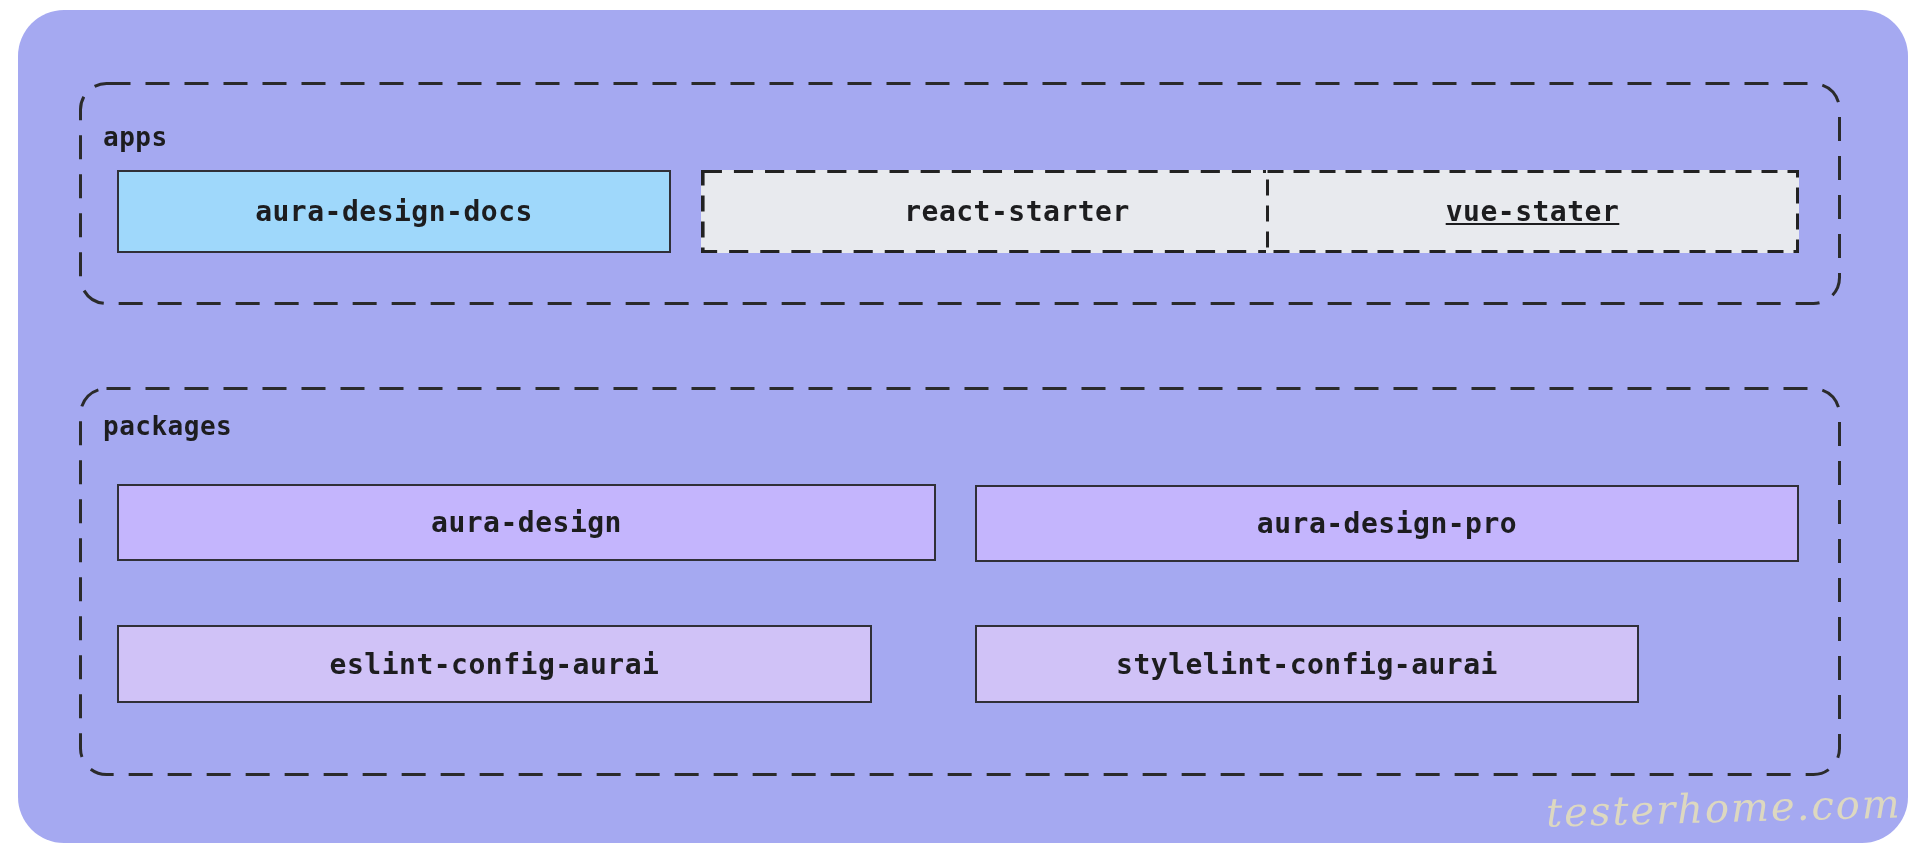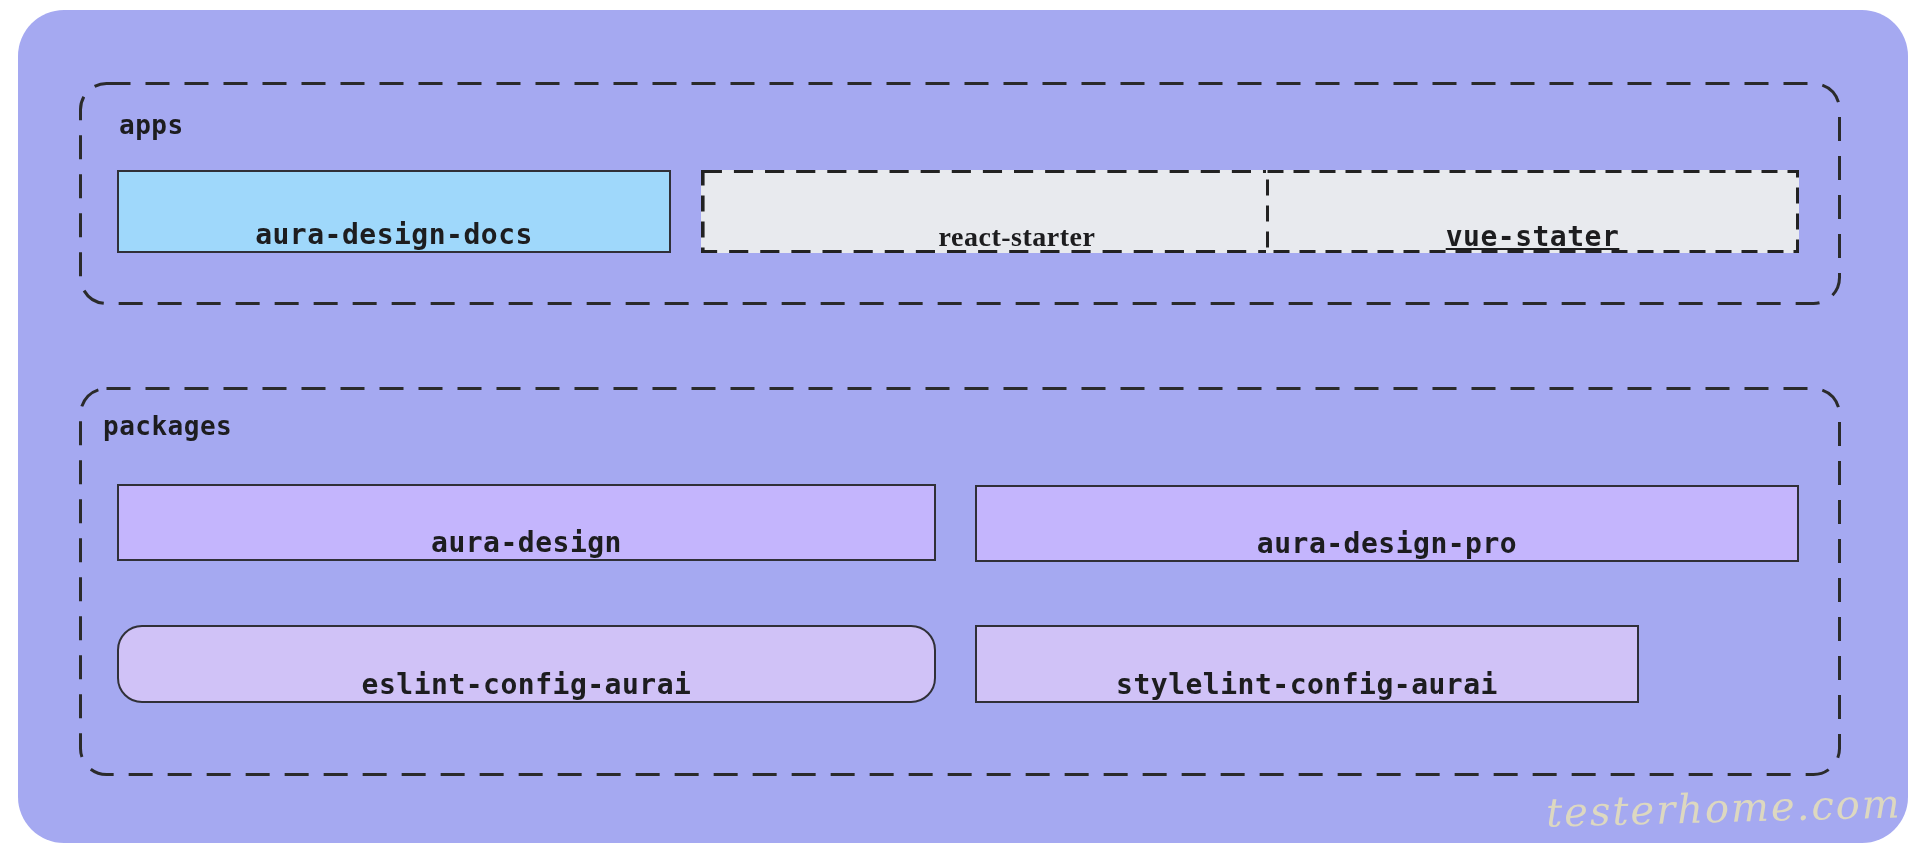--- a/index.html
+++ b/index.html
@@ -48,26 +48,26 @@
     pointer-events: none;
   }
   .group-label {
     position: absolute;
     left: 24px;
     color: #1d1d1f;
     font-size: 26px;
     font-weight: bold;
     letter-spacing: 0.5px;
   }
-  .group-apps .group-label { top: 28px; margin-left: 16px; }
+  .group-apps .group-label { top: 40px; }
   .group-packages .group-label { top: 24px; }
   .node {
     position: absolute;
     display: flex;
-    align-items: flex-end;
+    align-items: center;
     justify-content: center;
     box-sizing: border-box;
     color: #1d1d1f;
     font-size: 28px;
     font-weight: bold;
     letter-spacing: 0.5px;
   }
   .node-solid { border: 2.5px solid #303038; }
   .app-active  { background: #9fd8fb; }
   .app-muted   { background: #e8eaee; }
@@ -77,27 +77,27 @@
     position: absolute;
     inset: 0;
     width: 100%;
     height: 100%;
     pointer-events: none;
   }
   .node-label { position: relative; z-index: 1; }
 
   
   .n-docs     { left: 38px;   top: 88px; width: 554px; height: 83px; }
-  .n-react    { left: 622px;  top: 88px; width: 632px; height: 83px; font-family: Liberation Serif, serif; }
+  .n-react    { left: 622px;  top: 88px; width: 632px; height: 83px; }
   .n-vue      { left: 1187px; top: 88px; width: 533px; height: 83px; text-decoration: underline; }
 
   
   .n-design     { left: 38px;  top: 97px;  width: 819px; height: 77px; }
   .n-designpro  { left: 896px; top: 98px;  width: 824px; height: 77px; }
-  .n-eslint     { left: 38px;  top: 238px; width: 819px; height: 78px; border-radius: 25px; }
+  .n-eslint     { left: 38px;  top: 238px; width: 755px; height: 78px; }
   .n-stylelint  { left: 896px; top: 238px; width: 664px; height: 78px; }
 
   .watermark {
     position: absolute;
     right: 6px;
     bottom: 12px;
     font-family: "DejaVu Serif", "Liberation Serif", serif;
     font-style: italic;
     font-size: 40px;
     letter-spacing: 2px;

